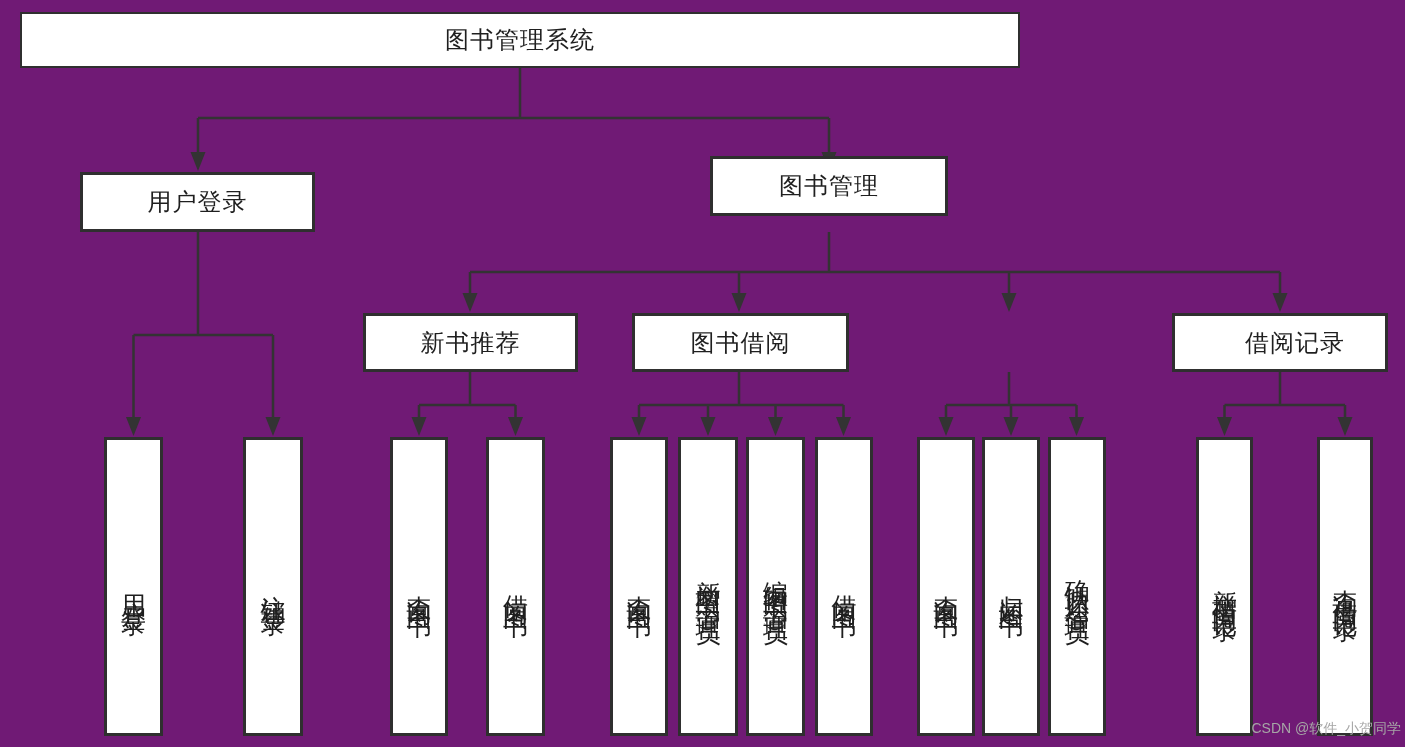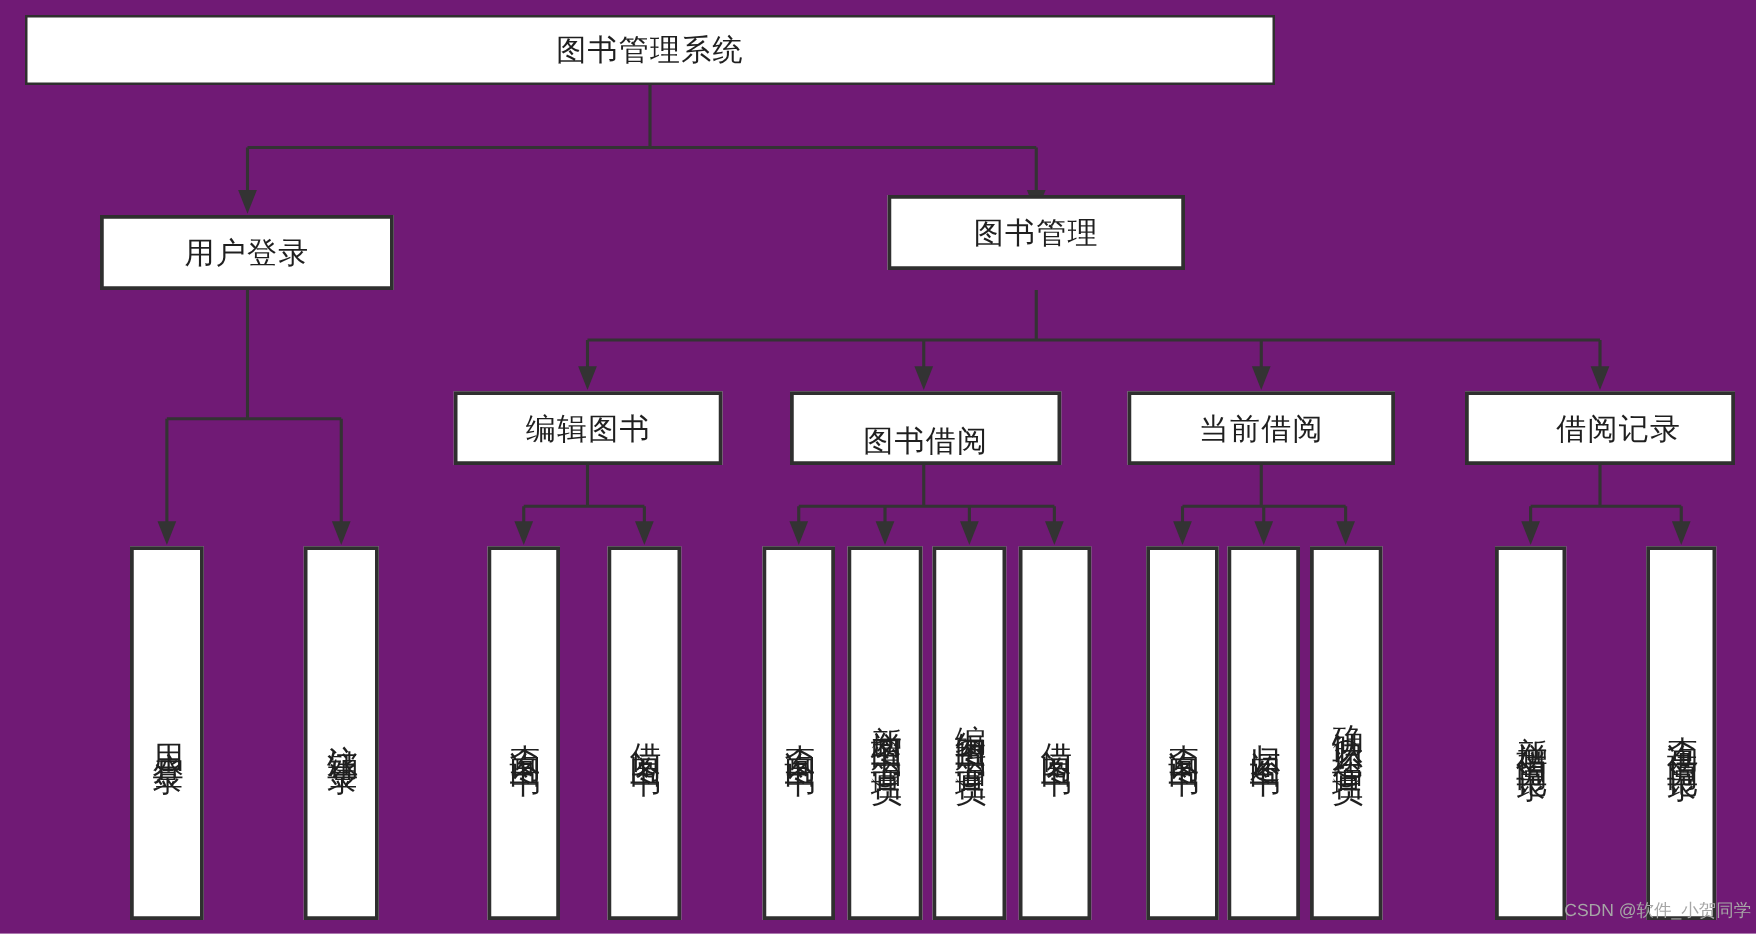--- a/index.html
+++ b/index.html
@@ -28,21 +28,21 @@
     font-size:25px;
     letter-spacing:6px;
     line-height:1;
     white-space:nowrap;
   }
   
   #n-user-login   {left:80px; top:172px;width:235px;height:60px;}
   #n-book-mgmt    {left:710px;top:156px;width:238px;height:60px;}
   
   #n-new-book     {left:363px; top:313px;width:215px;height:59px;}
-  #n-book-borrow  {left:632px; top:313px;width:217px;height:59px;align-items:flex-end;}
+  #n-book-borrow  {left:632px; top:313px;width:217px;height:59px;}
   #n-current-bor  {left:902px; top:313px;width:214px;height:59px;}
   #n-borrow-rec   {left:1172px;top:313px;width:216px;height:59px;padding-left:30px;}
   
   .leaf{top:437px;height:299px;}
   #n-a1{left:104px; width:59px;}
   #n-a2{left:243px; width:60px;}
   #n-b1{left:390px; width:58px;}
   #n-b2{left:486px; width:59px;}
   #n-c1{left:610px; width:58px;}
   #n-c2{left:678px; width:60px;}
@@ -136,28 +136,25 @@
   </div>
 
   <div class="node" id="n-user-login">
     <span class="hlabel">用户登录</span>
   </div>
   <div class="node" id="n-book-mgmt">
     <span class="hlabel">图书管理</span>
   </div>
 
   <div class="node" id="n-new-book">
-    <span class="hlabel">编辑图书</span>
+    <span class="hlabel">新书推荐</span>
   </div>
   <div class="node" id="n-book-borrow">
     <span class="hlabel">图书借阅</span>
   </div>
-  <div class="node" id="n-current-bor">
-    <span class="hlabel">当前借阅</span>
-  </div>
   <div class="node" id="n-borrow-rec">
     <span class="hlabel">借阅记录</span>
   </div>
 
   <div class="node leaf" id="n-a1">
     <span class="vlabel">用户登录</span>
   </div>
   <div class="node leaf" id="n-a2">
     <span class="vlabel">注销登录</span>
   </div>

